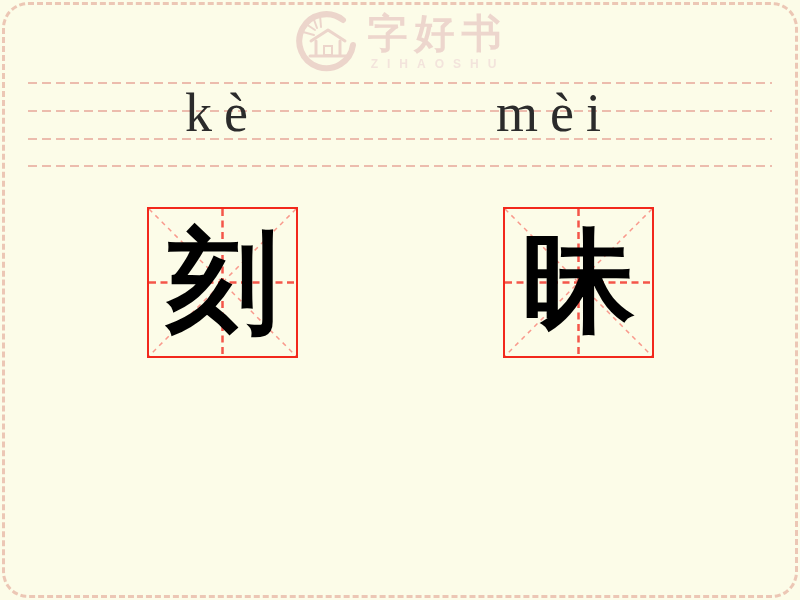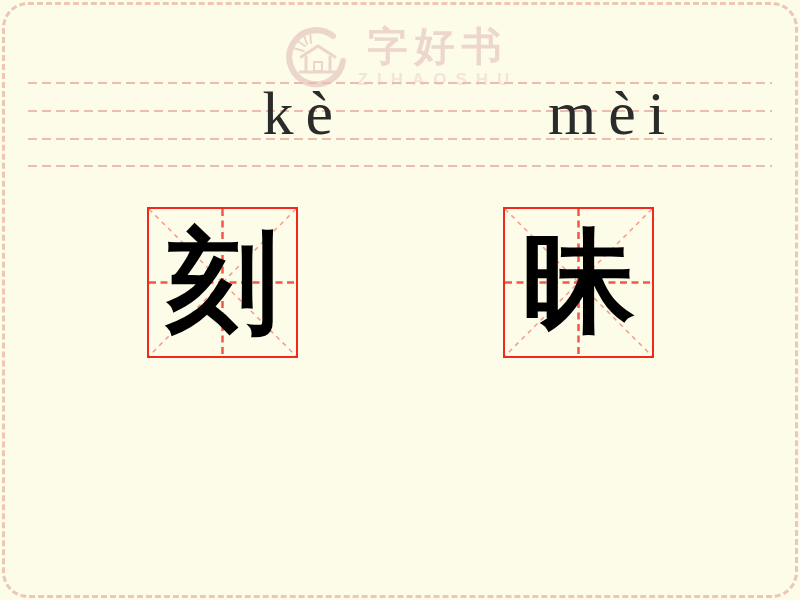--- a/index.html
+++ b/index.html
@@ -26,35 +26,34 @@
   
   .logo {
     position: absolute;
     top: 8px;
     left: 0;
     right: 0;
     display: flex;
     justify-content: center;
     align-items: center;
     gap: 10px;
-    margin-top: 16px;
   }
   .logo-icon { width: 66px; height: 66px; }
   .logo-textcol { display: flex; flex-direction: column; align-items: center; }
   .logo-title {
     font-size: 40px;
     font-weight: bold;
     color: #edd6cd;
     letter-spacing: 7px;
     line-height: 44px;
     white-space: nowrap;
   }
   .logo-subtitle {
     font-family: "Liberation Sans", "DejaVu Sans", sans-serif;
-    font-size: 17px;
+    font-size: 12px;
     font-weight: bold;
     color: #f3e4dc;
     letter-spacing: 9px;
     margin-top: 1px;
     white-space: nowrap;
   }
 
   
   .rule {
     position: absolute;
@@ -64,25 +63,25 @@
     background: repeating-linear-gradient(90deg, #ecbcad 0 9px, transparent 9px 14px);
   }
   .rule-1 { top: 82px; }
   .rule-2 { top: 110px; }
   .rule-3 { top: 138px; }
   .rule-4 { top: 165px; }
 
   .pinyin {
     position: absolute;
     top: 83px;
-    font-size: 62px;
+    font-size: 54px;
     line-height: 60px;
     color: #2b2b2b;
     letter-spacing: 12px;
-    text-align: right;
+    text-align: center;
     white-space: nowrap;
   }
   .pinyin-1 { left: 100px; width: 245px; }
   .pinyin-2 { left: 432px; width: 245px; }
 
   
   .char-box {
     position: absolute;
     top: 207px;
     width: 147px;

